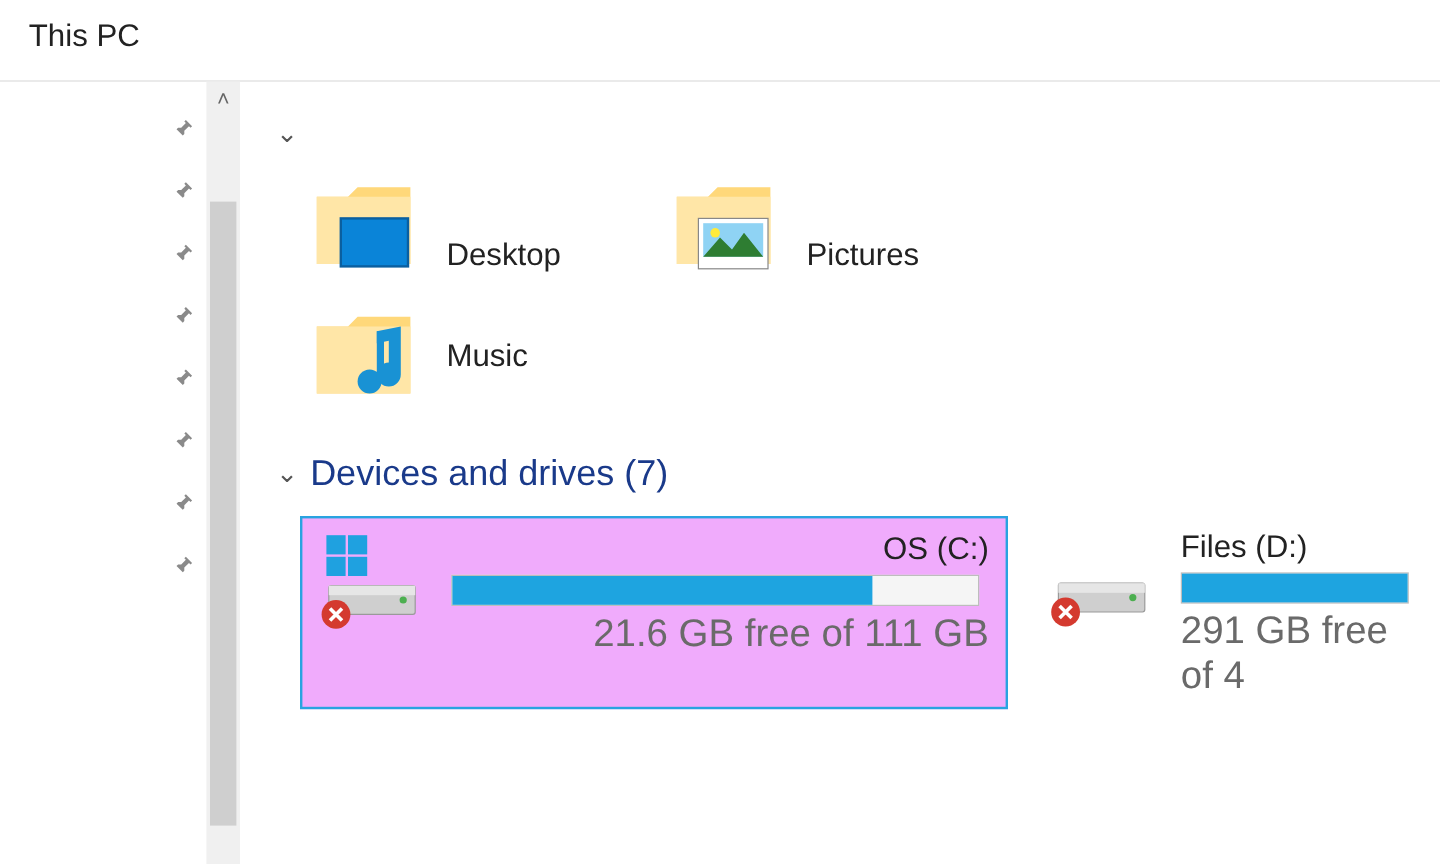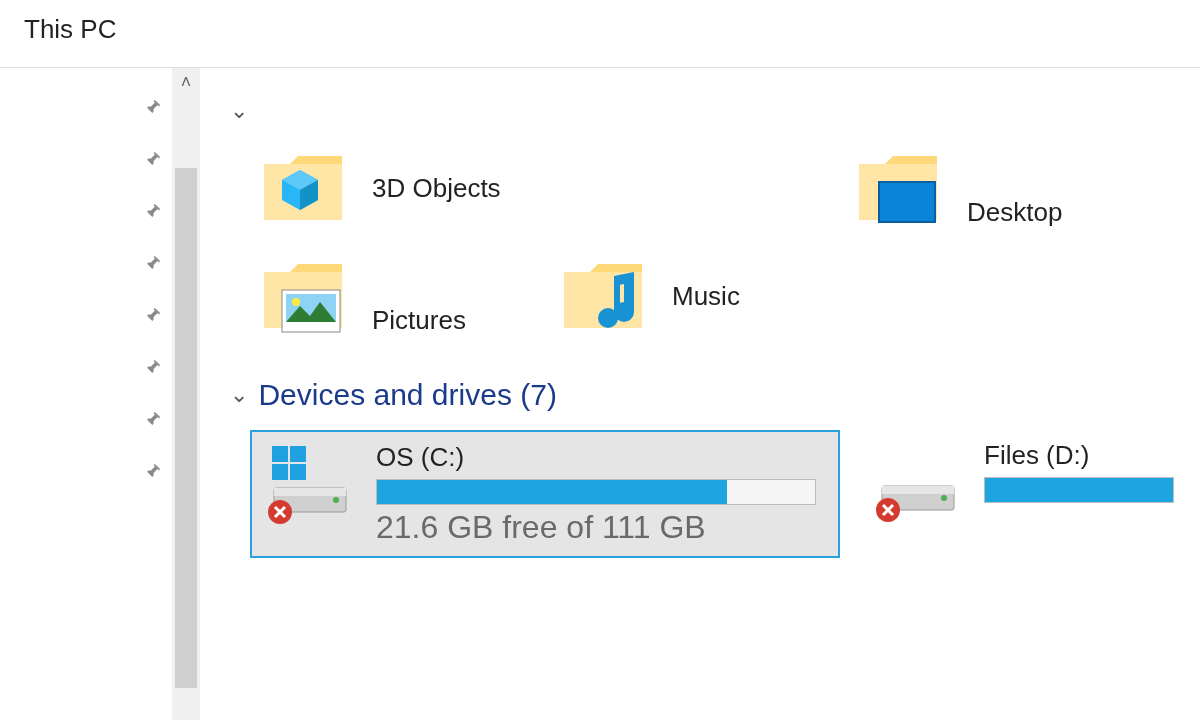--- a/index.html
+++ b/index.html
@@ -100,21 +100,22 @@
   }
   .drive {
     display: flex;
     align-items: flex-start;
     padding: 10px 14px;
     gap: 22px;
     cursor: pointer;
   }
   .drive.selected {
     border: 2px solid #29a3e0;
-    background: #e5e5e5;
+    background: #f0abfc;
+    text-align: right;
   }
   .drive-text { flex: 1; }
   .drive-title { font-size: 26px; color: #222; margin-bottom: 6px; }
   .drive-bar {
     width: 440px; height: 26px;
     border: 1px solid #bdbdbd;
     background: #f5f5f5;
     position: relative;
   }
   .drive-bar.short { width: 190px; }
@@ -187,34 +188,20 @@
   </div>
 
   <div class="content">
 
     <div class="group-header">
       <span class="chev">⌄</span>
     </div>
 
     <div class="folders-grid">
 
-      <div class="folder-item">
-        <span>
-          <svg width="86" height="80" viewBox="0 0 86 80">
-            <path d="M4 16 L30 16 L38 8 L82 8 L82 72 L4 72 Z" fill="#ffd87a"></path>
-            <path d="M4 16 L82 16 L82 72 L4 72 Z" fill="#ffe6a7"></path>
-            <g transform="translate(40,40)">
-              <polygon points="0,-18 18,-8 18,12 0,22 -18,12 -18,-8" fill="#29b6f6"></polygon>
-              <polygon points="0,-18 18,-8 0,2 -18,-8" fill="#5ec9f8"></polygon>
-              <polygon points="0,2 18,-8 18,12 0,22" fill="#1392c7"></polygon>
-            </g>
-          </svg>
-        </span>
-        <span class="folder-label">3D Objects</span>
-      </div>
 
       <div class="folder-item narrow">
         <span>
           <svg width="86" height="80" viewBox="0 0 86 80">
             <path d="M4 16 L30 16 L38 8 L82 8 L82 72 L4 72 Z" fill="#ffd87a"></path>
             <path d="M4 16 L82 16 L82 72 L4 72 Z" fill="#ffe6a7"></path>
             <rect x="24" y="34" width="56" height="40" fill="#0a84d8"></rect>
             <rect x="24" y="34" width="56" height="40" fill="none" stroke="#0a5fa0" stroke-width="2"></rect>
           </svg>
         </span>
@@ -291,18 +278,19 @@
             <circle cx="70" cy="58" r="3" fill="#4caf50"></circle>
             <circle cx="14" cy="70" r="12" fill="#d43a2f"></circle>
             <path d="M9 65 L19 75 M19 65 L9 75" stroke="#fff" stroke-width="3"></path>
           </svg>
         </span>
         <div class="drive-text">
           <div class="drive-title">Files (D:)</div>
           <div class="drive-bar short">
             <div class="drive-fill" style="width:100%"></div>
           </div>
+          <div class="drive-free">291 GB free of 4</div>
         </div>
       </div>
     </div>
 
   </div>
 </div>
 
 </body></html>

